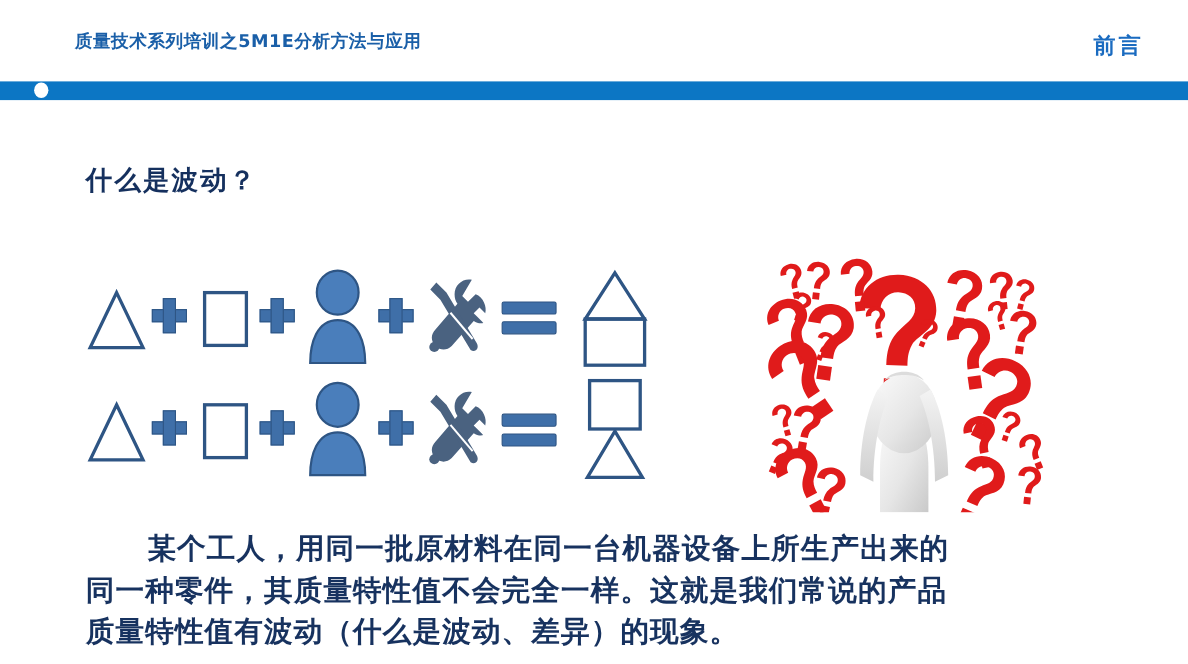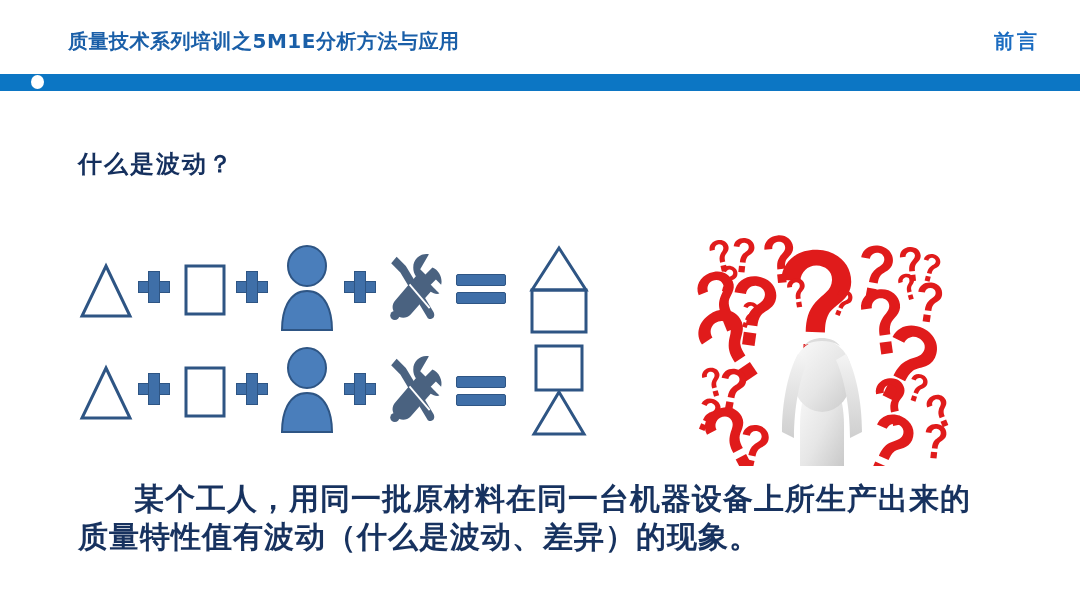--- a/index.html
+++ b/index.html
@@ -29,21 +29,21 @@
     position: absolute;
     left: 0;
     top: 0;
     width: 1080px;
     height: 74px;
   }
   .header-title {
     position: absolute;
     left: 68px;
     top: 28px;
-    font-size: 20px;
+    font-size: 16px;
     font-weight: bold;
     color: #1a5fa8;
     letter-spacing: 0.5px;
     white-space: nowrap;
     font-family: "DejaVu Sans", "Liberation Sans", sans-serif;
   }
   .header-section {
     position: absolute;
     right: 40px;
     top: 28px;
@@ -156,21 +156,21 @@
   .shape-box.wide { width: 66px; }
   .shape-box.res  { width: 90px; }
 
   
   .body-text {
     position: absolute;
     left: 78px;
     top: 480px;
     width: 940px;
     color: #17325f;
-    font-size: 30px;
+    font-size: 26px;
     font-weight: bold;
     line-height: 38px;
     letter-spacing: 1px;
     font-family: "DejaVu Sans", "Liberation Sans", sans-serif;
   }
   .body-text .ln { white-space: nowrap; display: block; }
   .body-text .ln.indent { text-indent: 56px; }
 
   
   .qimage {
@@ -372,16 +372,17 @@
         <path d="M116 128 C 106 146 100 176 100 206 L 112 212 C 112 180 118 152 126 134 Z" fill="url(#armGrad)"></path>
         <path d="M164 128 C 174 146 180 176 180 206 L 168 212 C 168 180 162 152 154 134 Z" fill="url(#armGrad)"></path>
         <path d="M122 120 C 126 114 134 112 140 112 C 146 112 154 114 158 120
                  C 152 116 146 115 140 115 C 134 115 128 116 122 120 Z" fill="#dcdcdc"></path>
       </g>
     </svg>
   </div>
 
   <div class="body-text">
     <span class="ln indent">某个工人，用同一批原材料在同一台机器设备上所生产出来的</span>
+    <span class="ln">同一种零件，其质量特性值不会完全一样。这就是我们常说的产品</span>
     <span class="ln">质量特性值有波动（什么是波动、差异）的现象。</span>
   </div>
 
 </div>
 
 </body></html>

